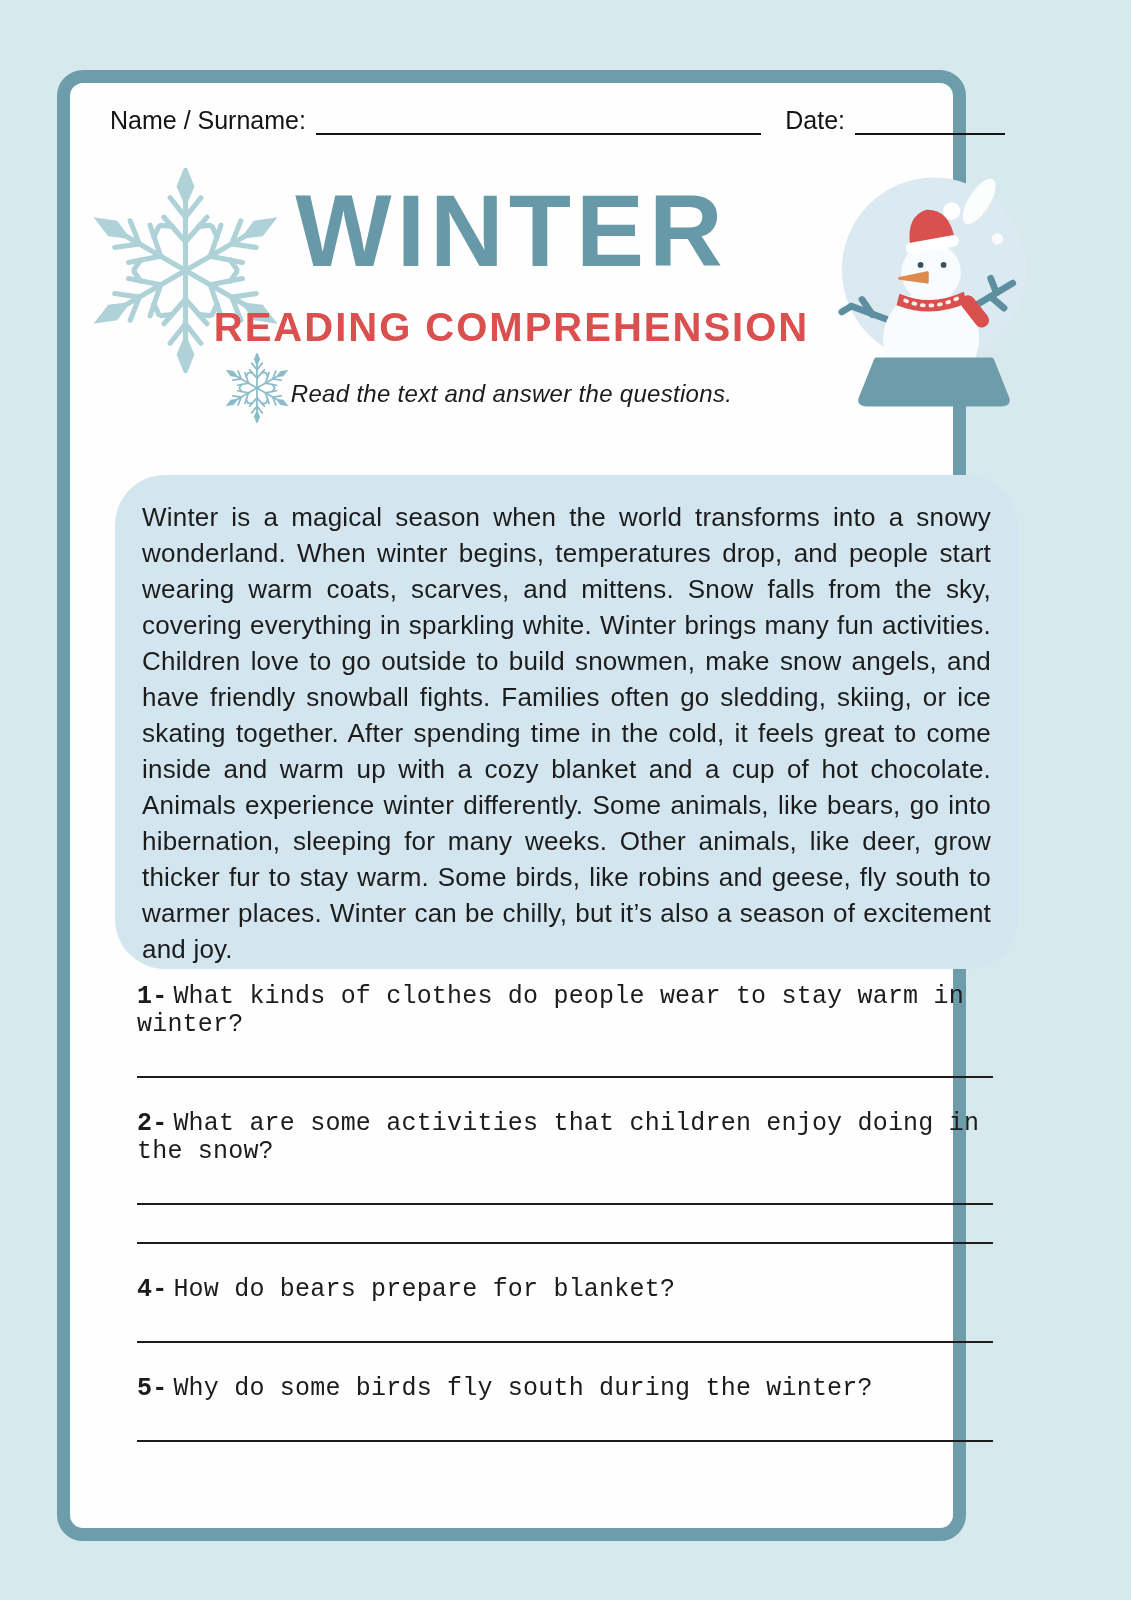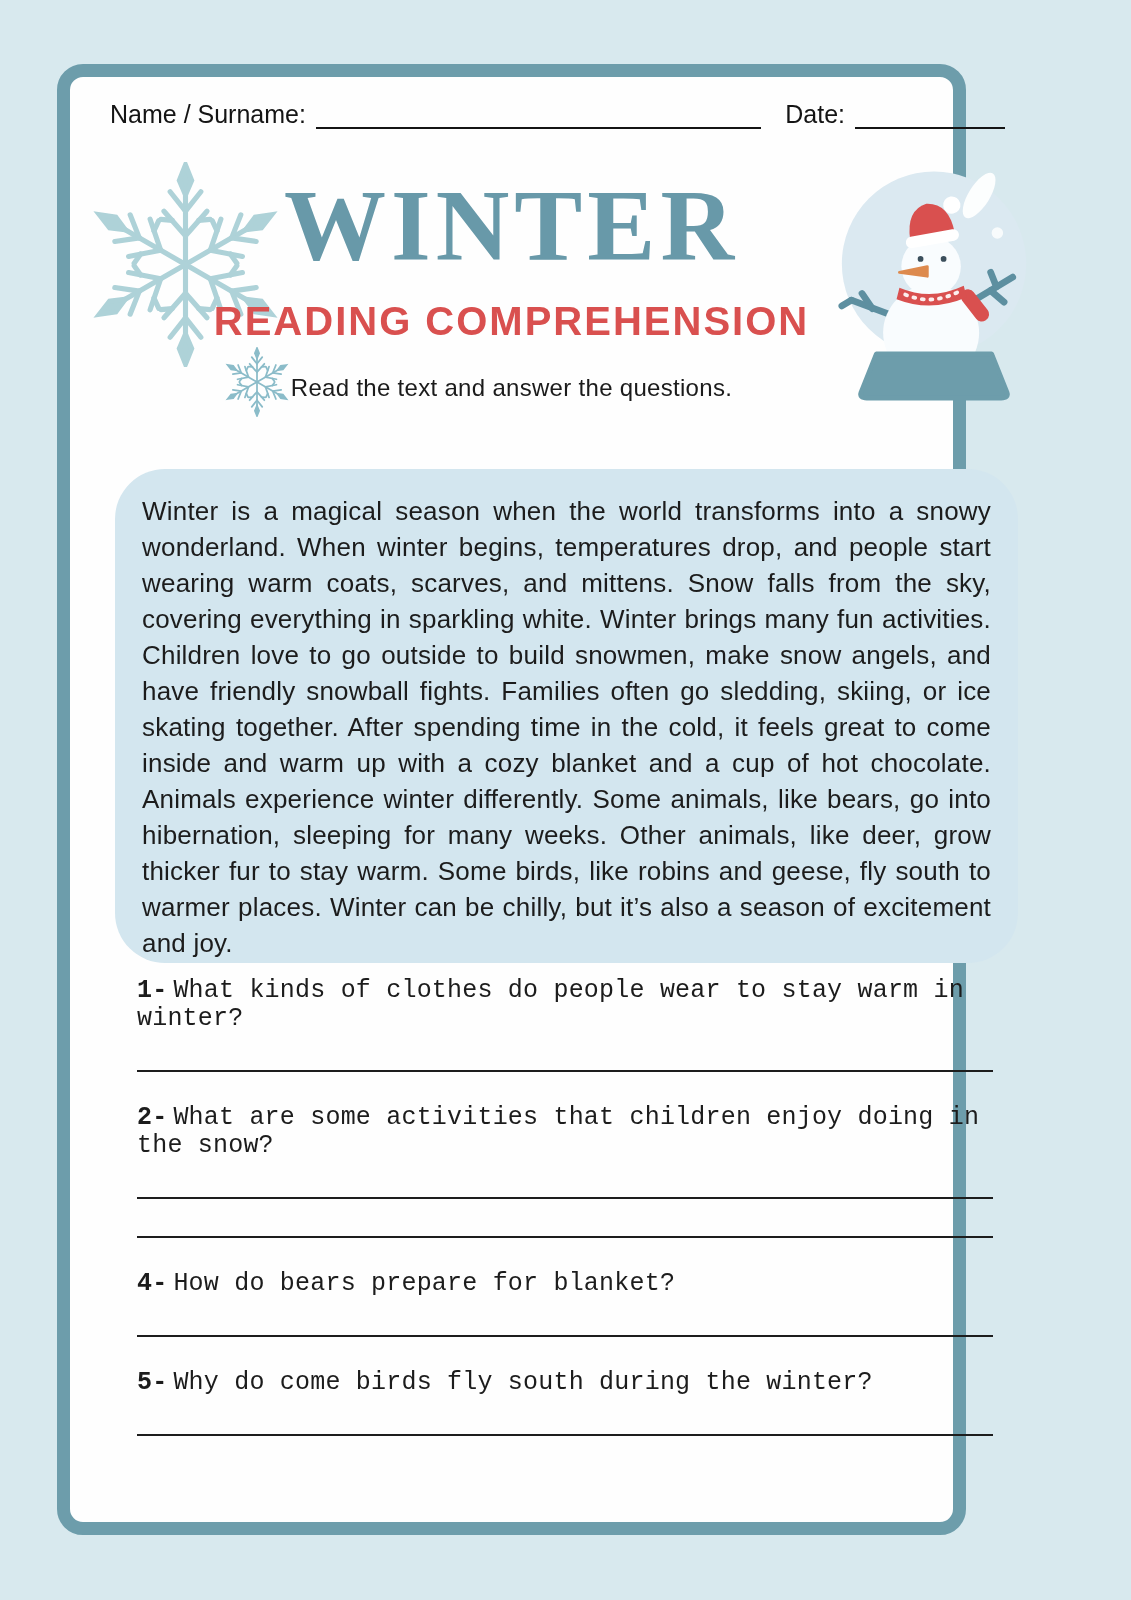--- a/index.html
+++ b/index.html
@@ -6,21 +6,21 @@
   html, body { width: 1131px; height: 1600px; }
   body {
     background: #d8e9ee;
     font-family: "Liberation Sans", sans-serif;
     color: #1c1c1c;
     position: relative;
     overflow: hidden;
   }
   .card {
     position: absolute;
-    left: 57px; top: 64px;
+    left: 57px; top: 70px;
     width: 909px; height: 1471px;
     background: #fefefe;
     border: 13px solid #6d9dab;
     border-radius: 26px;
   }
   
   .header-row {
     position: absolute;
     left: 40px; top: 22px;
     width: 895px;
@@ -38,39 +38,40 @@
   .name-line { flex: 1 1 auto; margin-right: 14px; }
   .date-line { width: 150px; }
 
   
   .title-block {
     position: absolute;
     left: 0; right: 0; top: 95px;
     text-align: center;
   }
   .title {
-    font-family: Liberation Serif, serif;
+    font-family: Liberation Sans, sans-serif;
     font-size: 102px;
     font-weight: bold;
     letter-spacing: 5px;
     line-height: 1.05;
     color: #6899a9;
   }
   .subtitle {
     margin-top: 20px;
     font-size: 40px;
     font-weight: bold;
     letter-spacing: 2px;
     color: #d9504f;
   }
   .instruction {
     margin-top: 30px;
     font-size: 24px;
     color: #1b1b1b;
     letter-spacing: 0.3px;
+    font-style: italic;
   }
 
   
   .flake { position: absolute; }
   .flake-large { left: 13px; top: 85px; width: 205px; height: 205px; color: #aed2d8; }
   .flake-small { left: 152px; top: 270px; width: 70px; height: 70px; color: #8bbcc9; }
   .snow-globe { position: absolute; left: 768px; top: 75px; width: 192px; height: 257px; }
 
   
   .passage-box {
@@ -208,19 +209,19 @@
       <div class="q-block">
         <div class="q-line"></div>
       </div>
 
       <div class="q-block">
         <p class="q-text"><b class="q-num">4-</b><span>How do bears prepare for blanket?</span></p>
         <div class="q-line"></div>
       </div>
 
       <div class="q-block">
-        <p class="q-text"><b class="q-num">5-</b><span>Why do come birds fly south during the winter?</span></p>
+        <p class="q-text"><b class="q-num">5-</b><span>Why do some birds fly south during the winter?</span></p>
         <div class="q-line"></div>
       </div>
 
     </div>
   </div>
 </div>
 
 </body></html>

